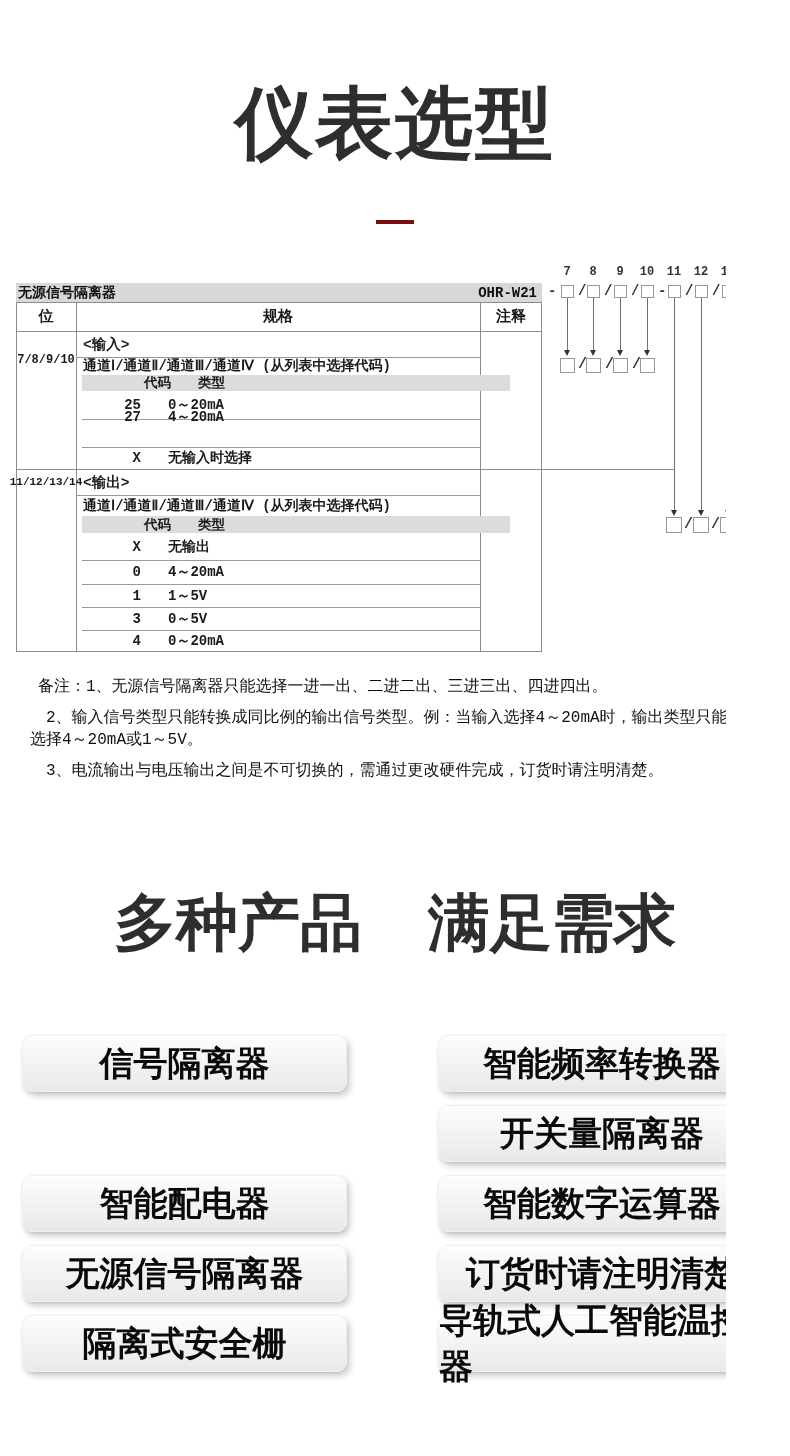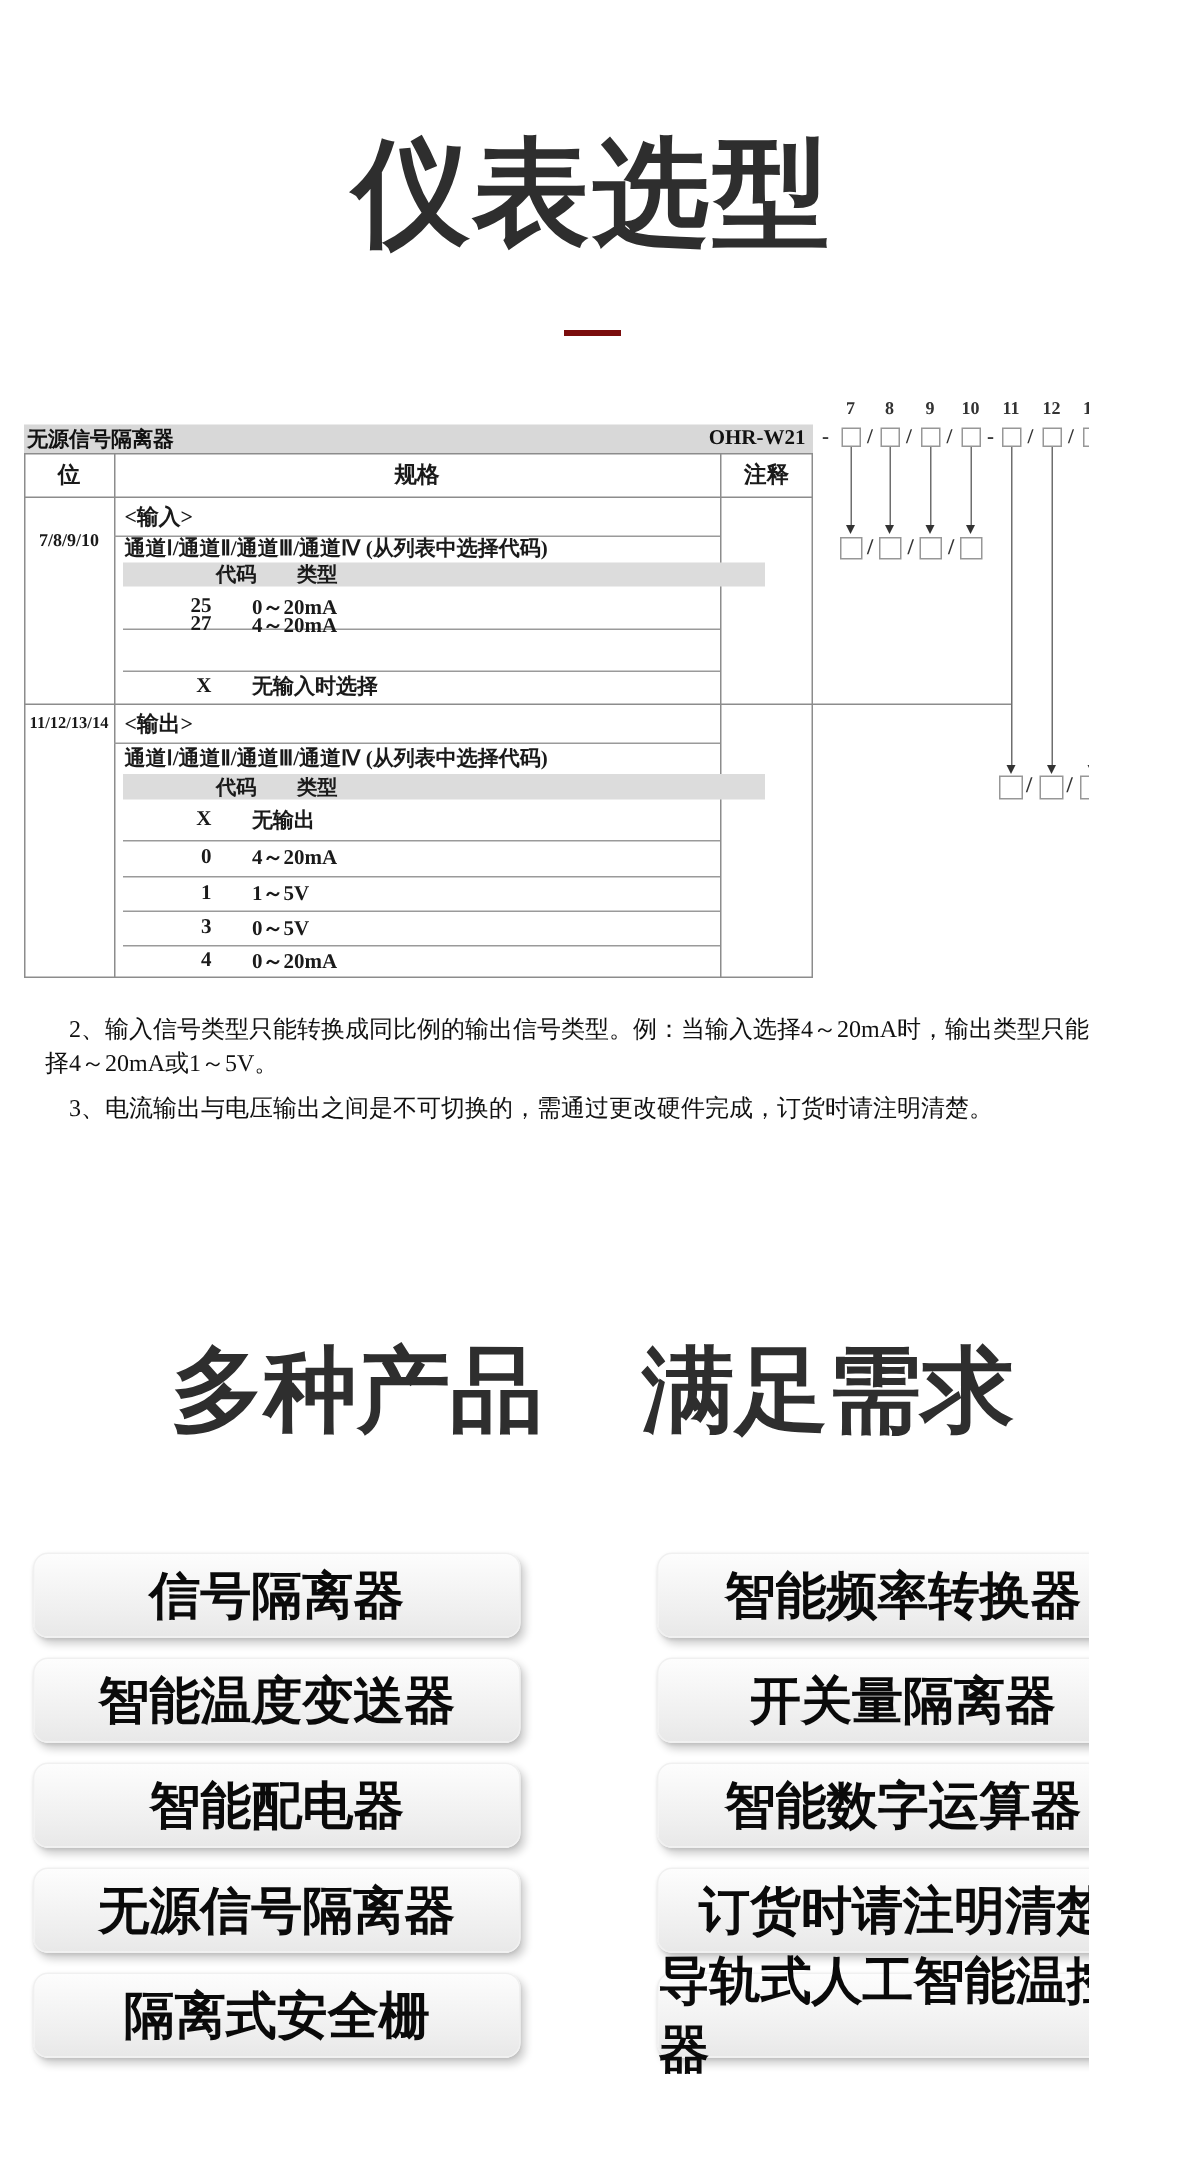--- a/index.html
+++ b/index.html
@@ -1,17 +1,17 @@
 <!DOCTYPE html>
 <html><head>
 <meta charset="utf-8">
 <style>
   html,body { margin:0; padding:0; background:#fff; }
   .page { position:relative; width:726px; height:1456px; background:#ffffff; overflow:hidden;
-          font-family:Liberation Serif, serif; color:#1a1a1a; }
+          font-family:Liberation Mono, monospace; color:#1a1a1a; }
 
   
   .h1 { position:absolute; left:0; top:88px; width:790px; text-align:center;
         font-size:78px; line-height:82px; font-weight:900; color:#2e2e2e; letter-spacing:2px; }
   .red-line { position:absolute; left:376px; top:220px; width:38px; height:4px; background:#7a0d0d; }
   .h2 { position:absolute; left:0; top:890px; width:790px; display:flex; justify-content:center;
         column-gap:66px; font-size:62px; line-height:76px; font-weight:900; color:#2e2e2e; }
 
   
   .tw { position:absolute; left:16px; top:283px; width:526px; height:369px; font-size:14px; }
@@ -208,31 +208,31 @@
 
   <div class="bx3" style="left:666px"></div>
   <span class="sep3" style="left:684px">/</span>
   <div class="bx3" style="left:693px"></div>
   <span class="sep3" style="left:711px">/</span>
   <div class="bx3" style="left:720px"></div>
   <span class="sep3" style="left:738px">/</span>
   <div class="bx3" style="left:747px"></div>
 
   <div class="notes">
+    <p class="p1">备注：1、无源信号隔离器只能选择一进一出、二进二出、三进三出、四进四出。</p>
     <p class="p2">2、输入信号类型只能转换成同比例的输出信号类型。例：当输入选择4～20mA时，输出类型只能选择4～20mA或1～5V。</p>
     <p class="p3">3、电流输出与电压输出之间是不可切换的，需通过更改硬件完成，订货时请注明清楚。</p>
   </div>
 
   <div class="h2">
     <span>多种产品</span>
     <span>满足需求</span>
   </div>
 
   <div class="btn l r0">信号隔离器</div>
-  <div class="btn l r1">智能温度变送器</div>
   <div class="btn l r2">智能配电器</div>
   <div class="btn l r3">无源信号隔离器</div>
   <div class="btn l r4">隔离式安全栅</div>
   <div class="btn r r0">智能频率转换器</div>
   <div class="btn r r1">开关量隔离器</div>
   <div class="btn r r2">智能数字运算器</div>
   <div class="btn r r3">订货时请注明清楚</div>
   <div class="btn r r4">导轨式人工智能温控器</div>
 
 </div>

